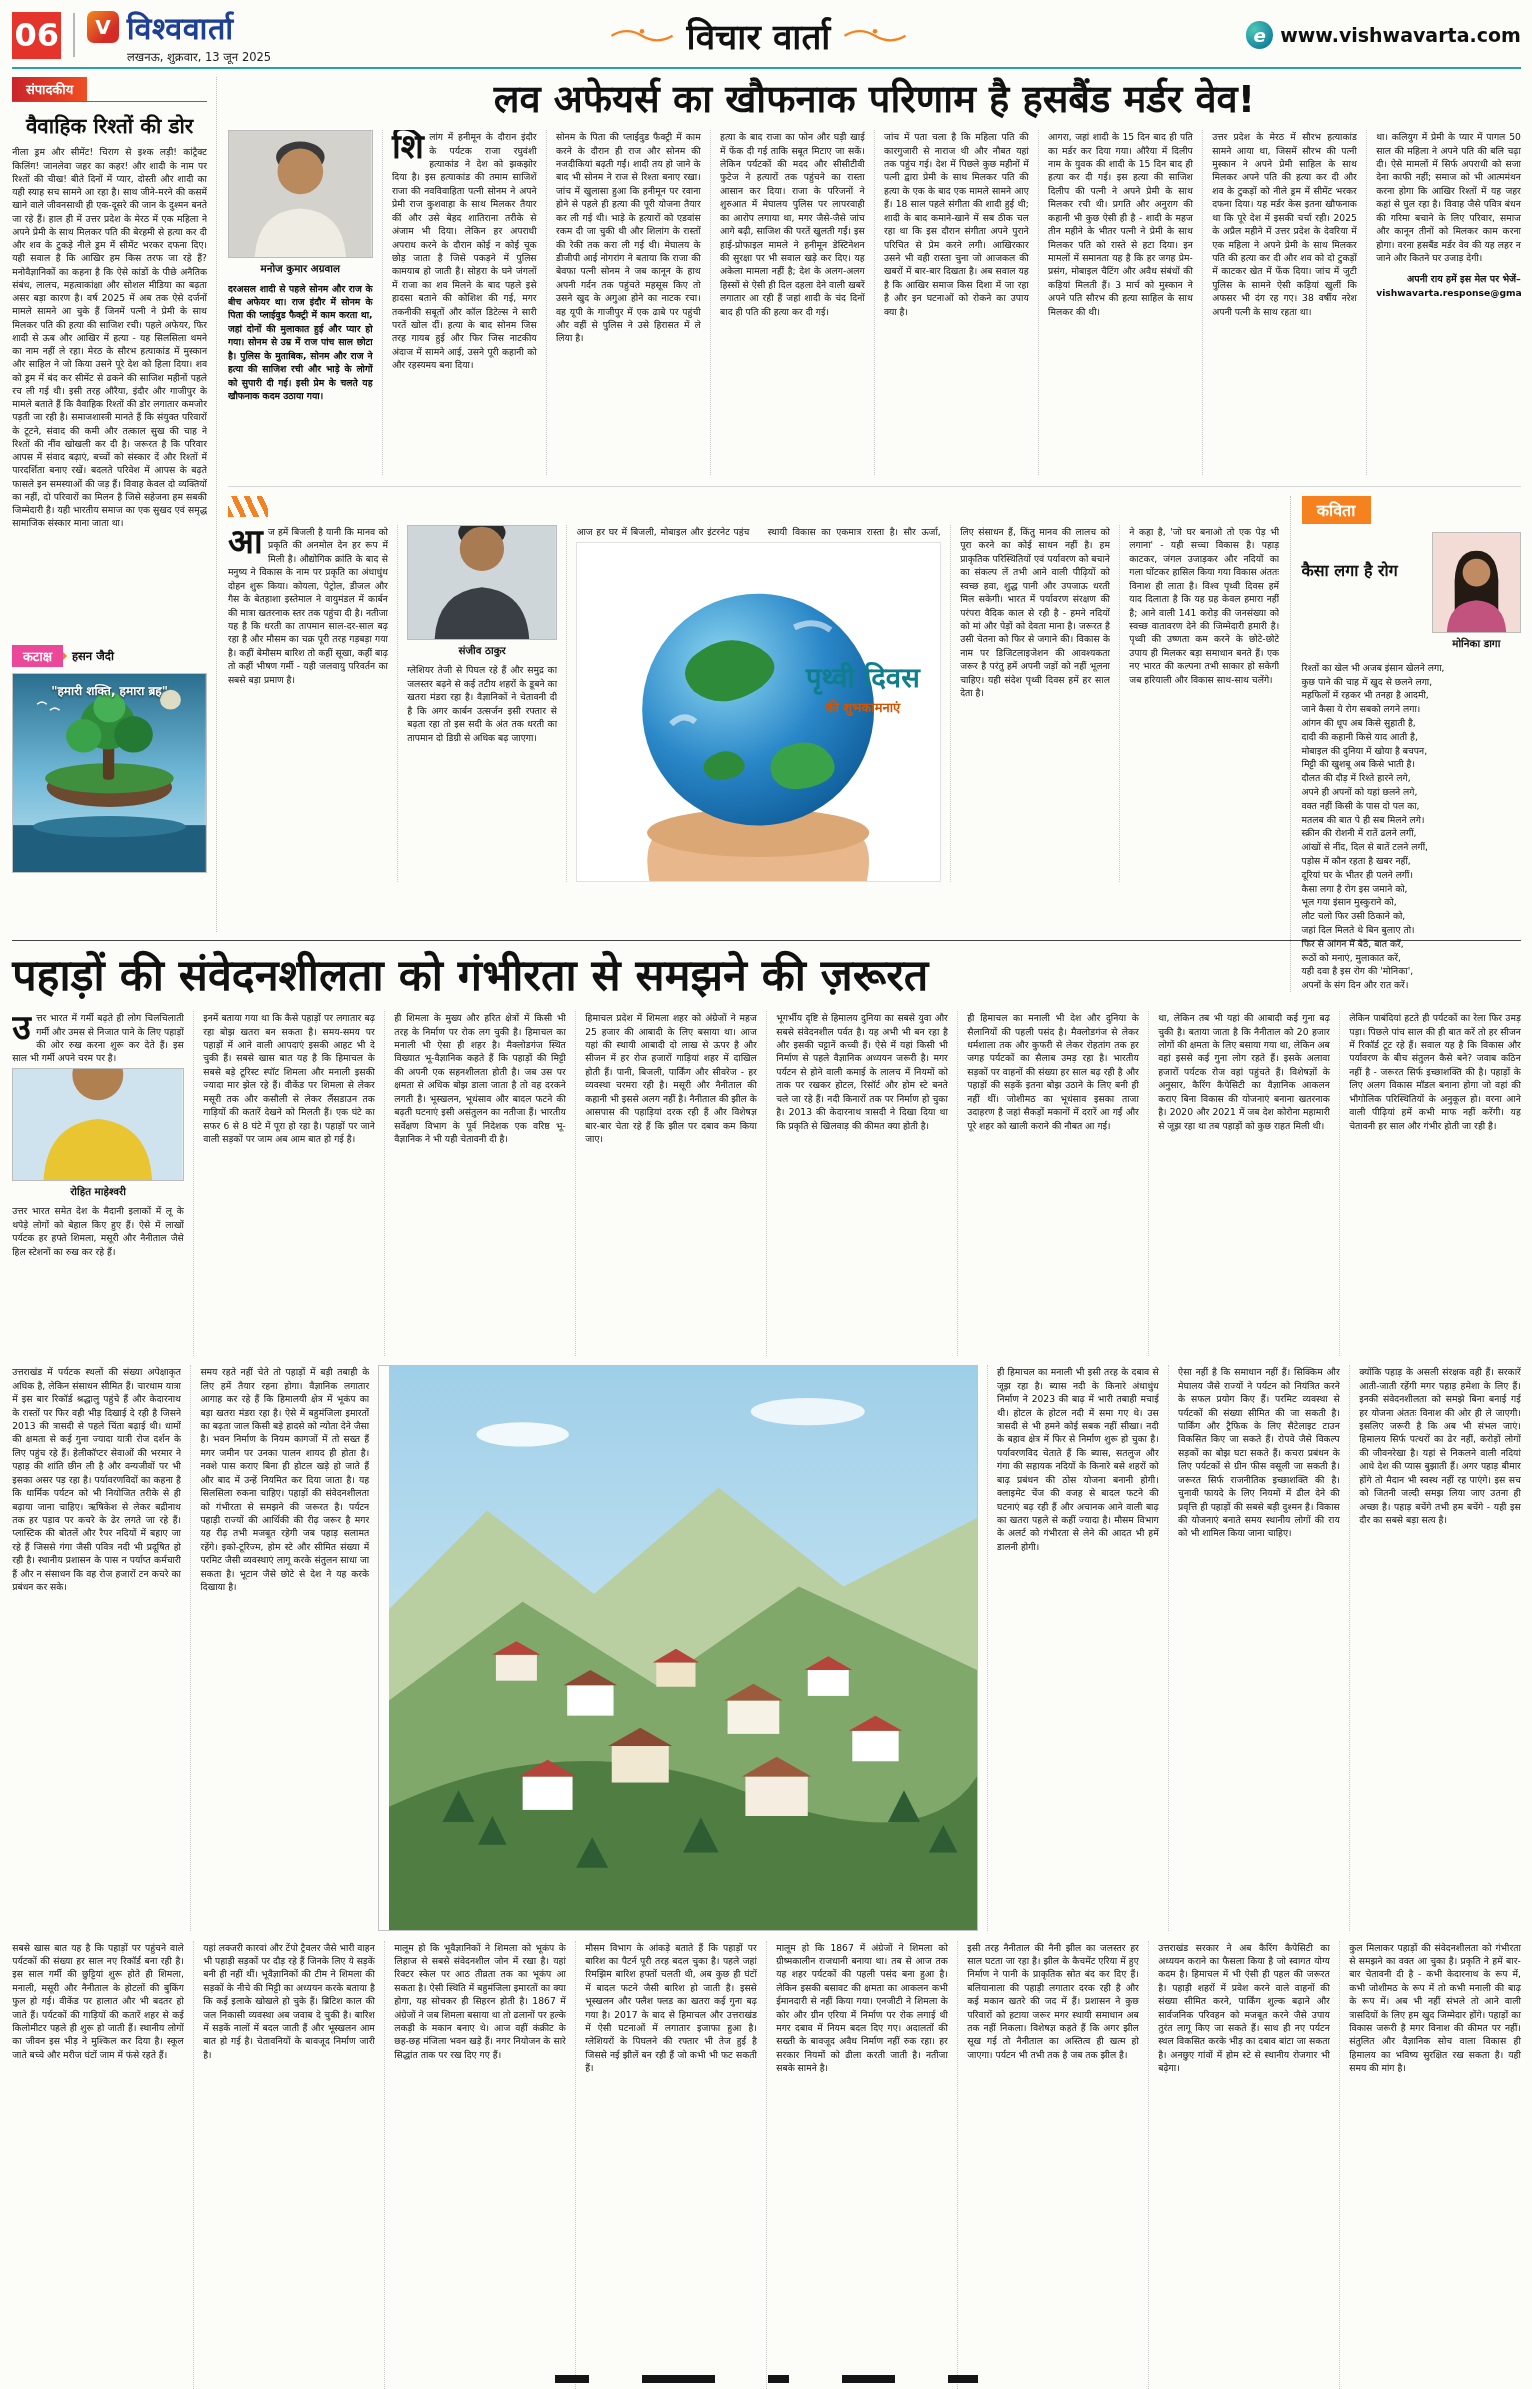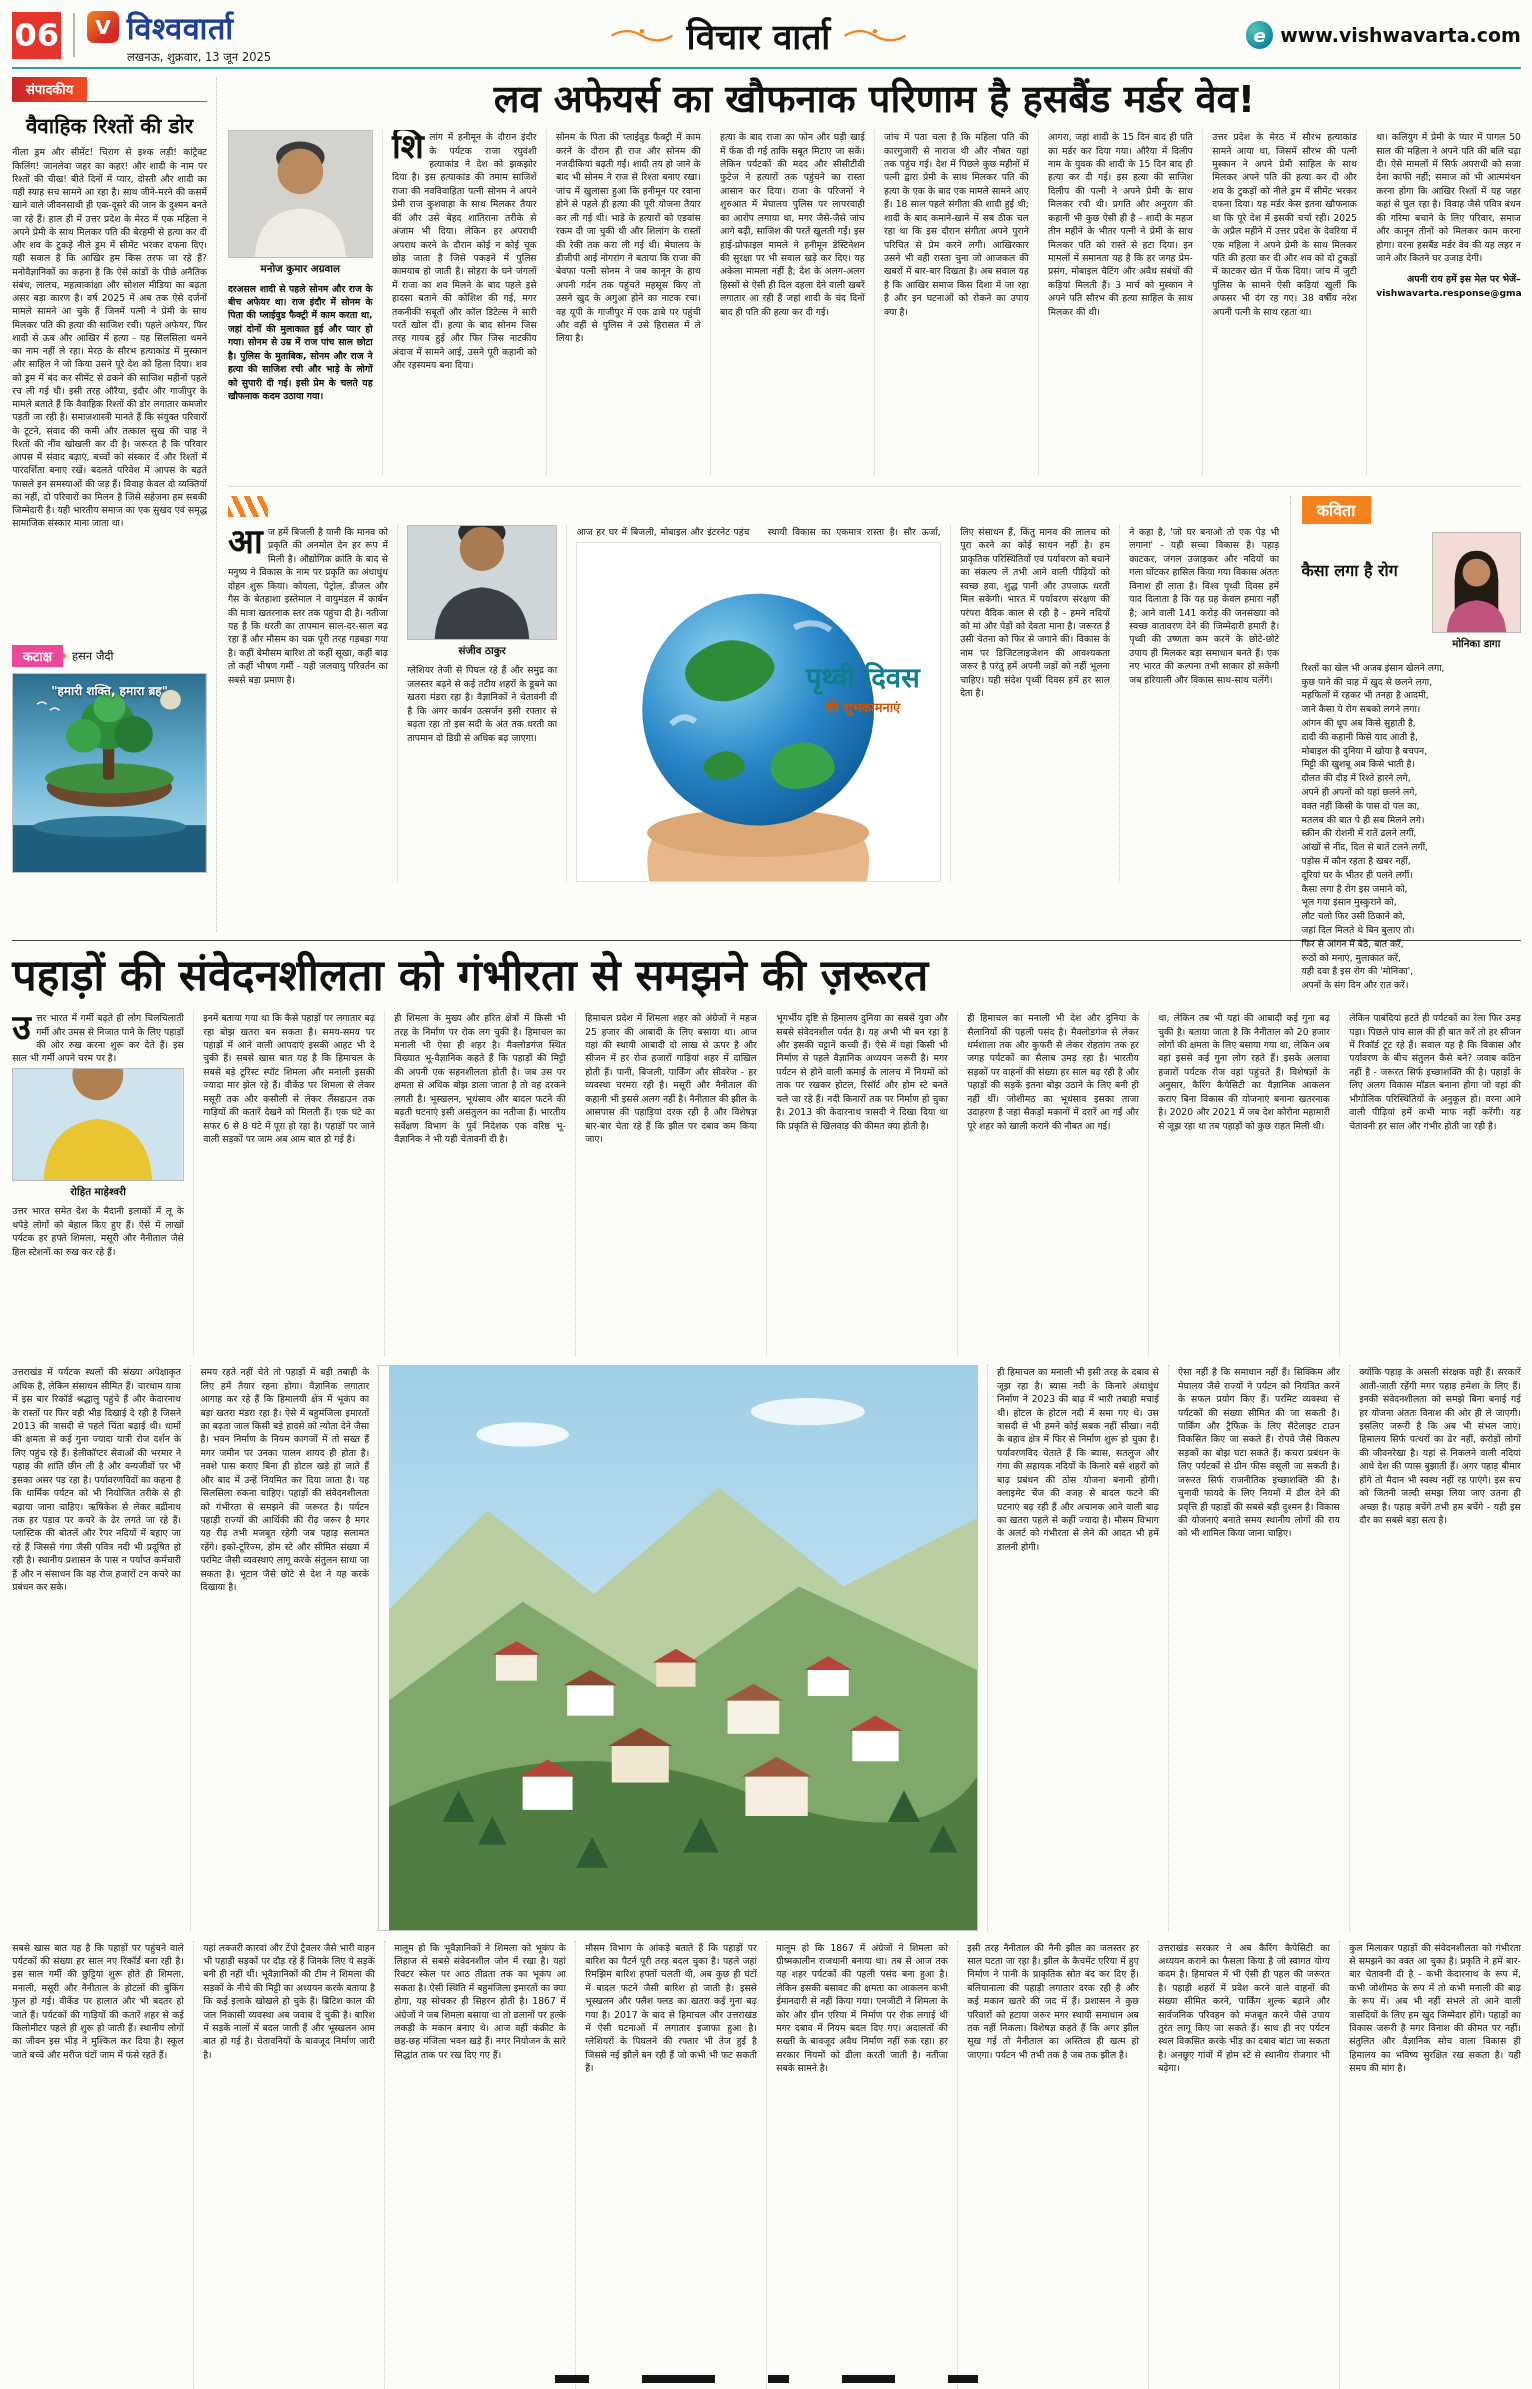--- a/index.html
+++ b/index.html
@@ -49,21 +49,21 @@
 
   .ed-badge-wrap { border-bottom:1.5px solid #e4342c; }
   .ed-badge { display:inline-block; background:linear-gradient(90deg,#c9252b,#f04e23); color:#fff;
               font-size:13px; font-weight:700; padding:3.1px 13.7px; }
   .ed-title { font-size:20.6px; font-weight:800; text-align:center; margin:9.2px 0 6.1px; }
   .ed-body { font-size:9.2px; line-height:1.44; text-align:justify; height:490px; overflow:hidden; }
   .kat-row { display:flex; align-items:center; gap:9.2px; margin:9.2px 0 6.1px; }
   .kat-badge { background:#ec4899; color:#fff; font-weight:800; font-size:13px; padding:2.3px 10.7px; position:relative; }
   .kat-badge:after { content:""; position:absolute; right:-8.4px; top:50%; transform:translateY(-50%);
                      border:4.6px solid transparent; border-left-color:#f5821f; }
-  .kat-author { font-size:11.5px; font-weight:400; }
+  .kat-author { font-size:11.5px; font-weight:700; }
   .cartoon { height:200px; position:relative; border:0.8px solid #c2c2c2; }
   .cartoon svg { width:100%; height:100%; display:block; }
   .cartoon-caption { position:absolute; top:7.6px; left:0; right:0; text-align:center; color:#fff;
                      font-size:12px; font-weight:700; text-shadow:0 0.8px 2.3px rgba(0,0,0,.75); }
 
   
   .a1-headline { font-size:38px; font-weight:800; text-align:center; line-height:1.12; margin:1.5px 0 9.2px; }
   .a1-cols { height:345px; overflow:hidden; }
   .photo-a1 { height:128px; }
   .feedback { font-weight:800; text-align:right; margin-top:7.6px; font-size:9.5px; }

